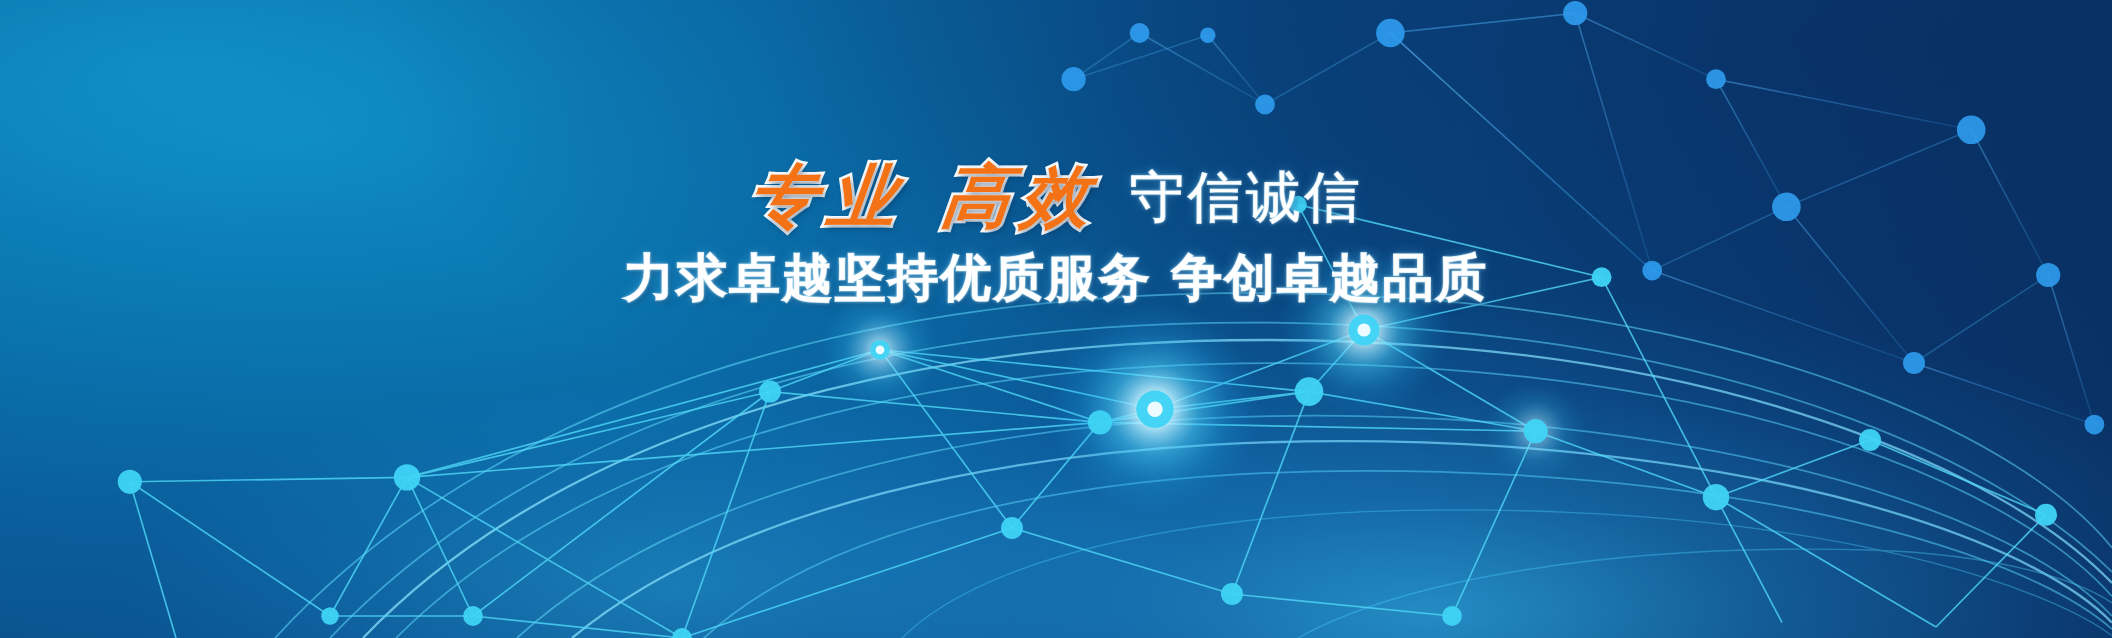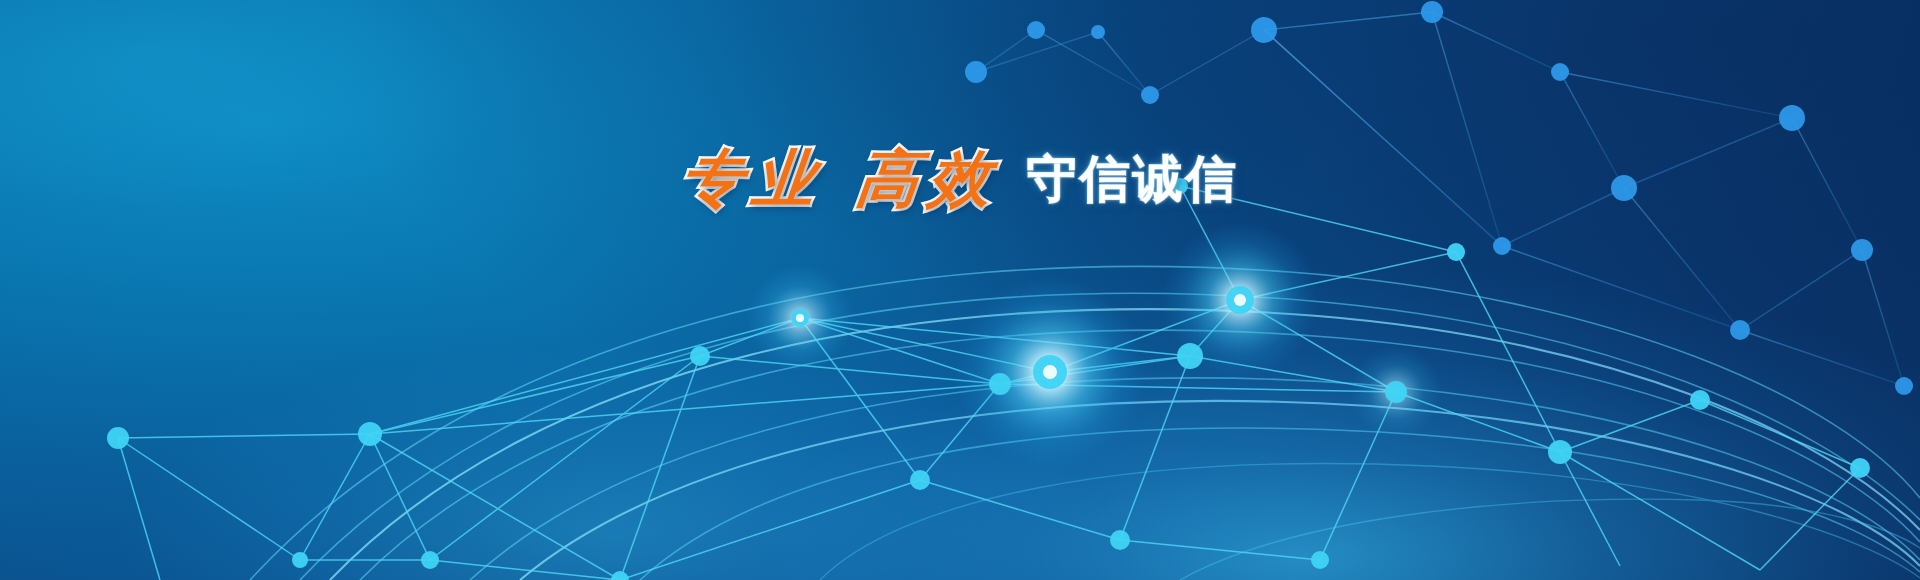--- a/index.html
+++ b/index.html
@@ -95,21 +95,21 @@
     text-shadow:
       0 0 2px rgba(255,255,255,0.85),
       2px 3px 7px rgba(4,40,78,0.55);
     transform: skewX(-6deg);
     vertical-align: middle;
   }
   .hl-white {
     display: inline-block;
     font-family: "DejaVu Sans", "Liberation Sans", sans-serif;
     font-size: 50px;
-    font-weight: bold;
+    font-weight: normal;
     letter-spacing: 3px;
     color: #ffffff;
     margin-left: 26px;
     -webkit-text-stroke: 1px #ffffff;
     paint-order: stroke fill;
     text-shadow:
       0 0 3px rgba(190,235,255,0.9),
       0 0 10px rgba(90,190,245,0.55),
       2px 3px 6px rgba(4,40,78,0.5);
     vertical-align: middle;
@@ -307,15 +307,16 @@
       <circle cx="800" cy="318" r="4"></circle>
     </g>
   </svg>
 
   <div class="vignette"></div>
 
   <div class="text-block">
     <div class="headline">
       <span class="hl-orange">专业 高效</span><span class="hl-white">守信诚信</span>
     </div>
+    <div class="subline">力求卓越坚持优质服务 争创卓越品质</div>
   </div>
 
 </div>
 
 </body></html>

